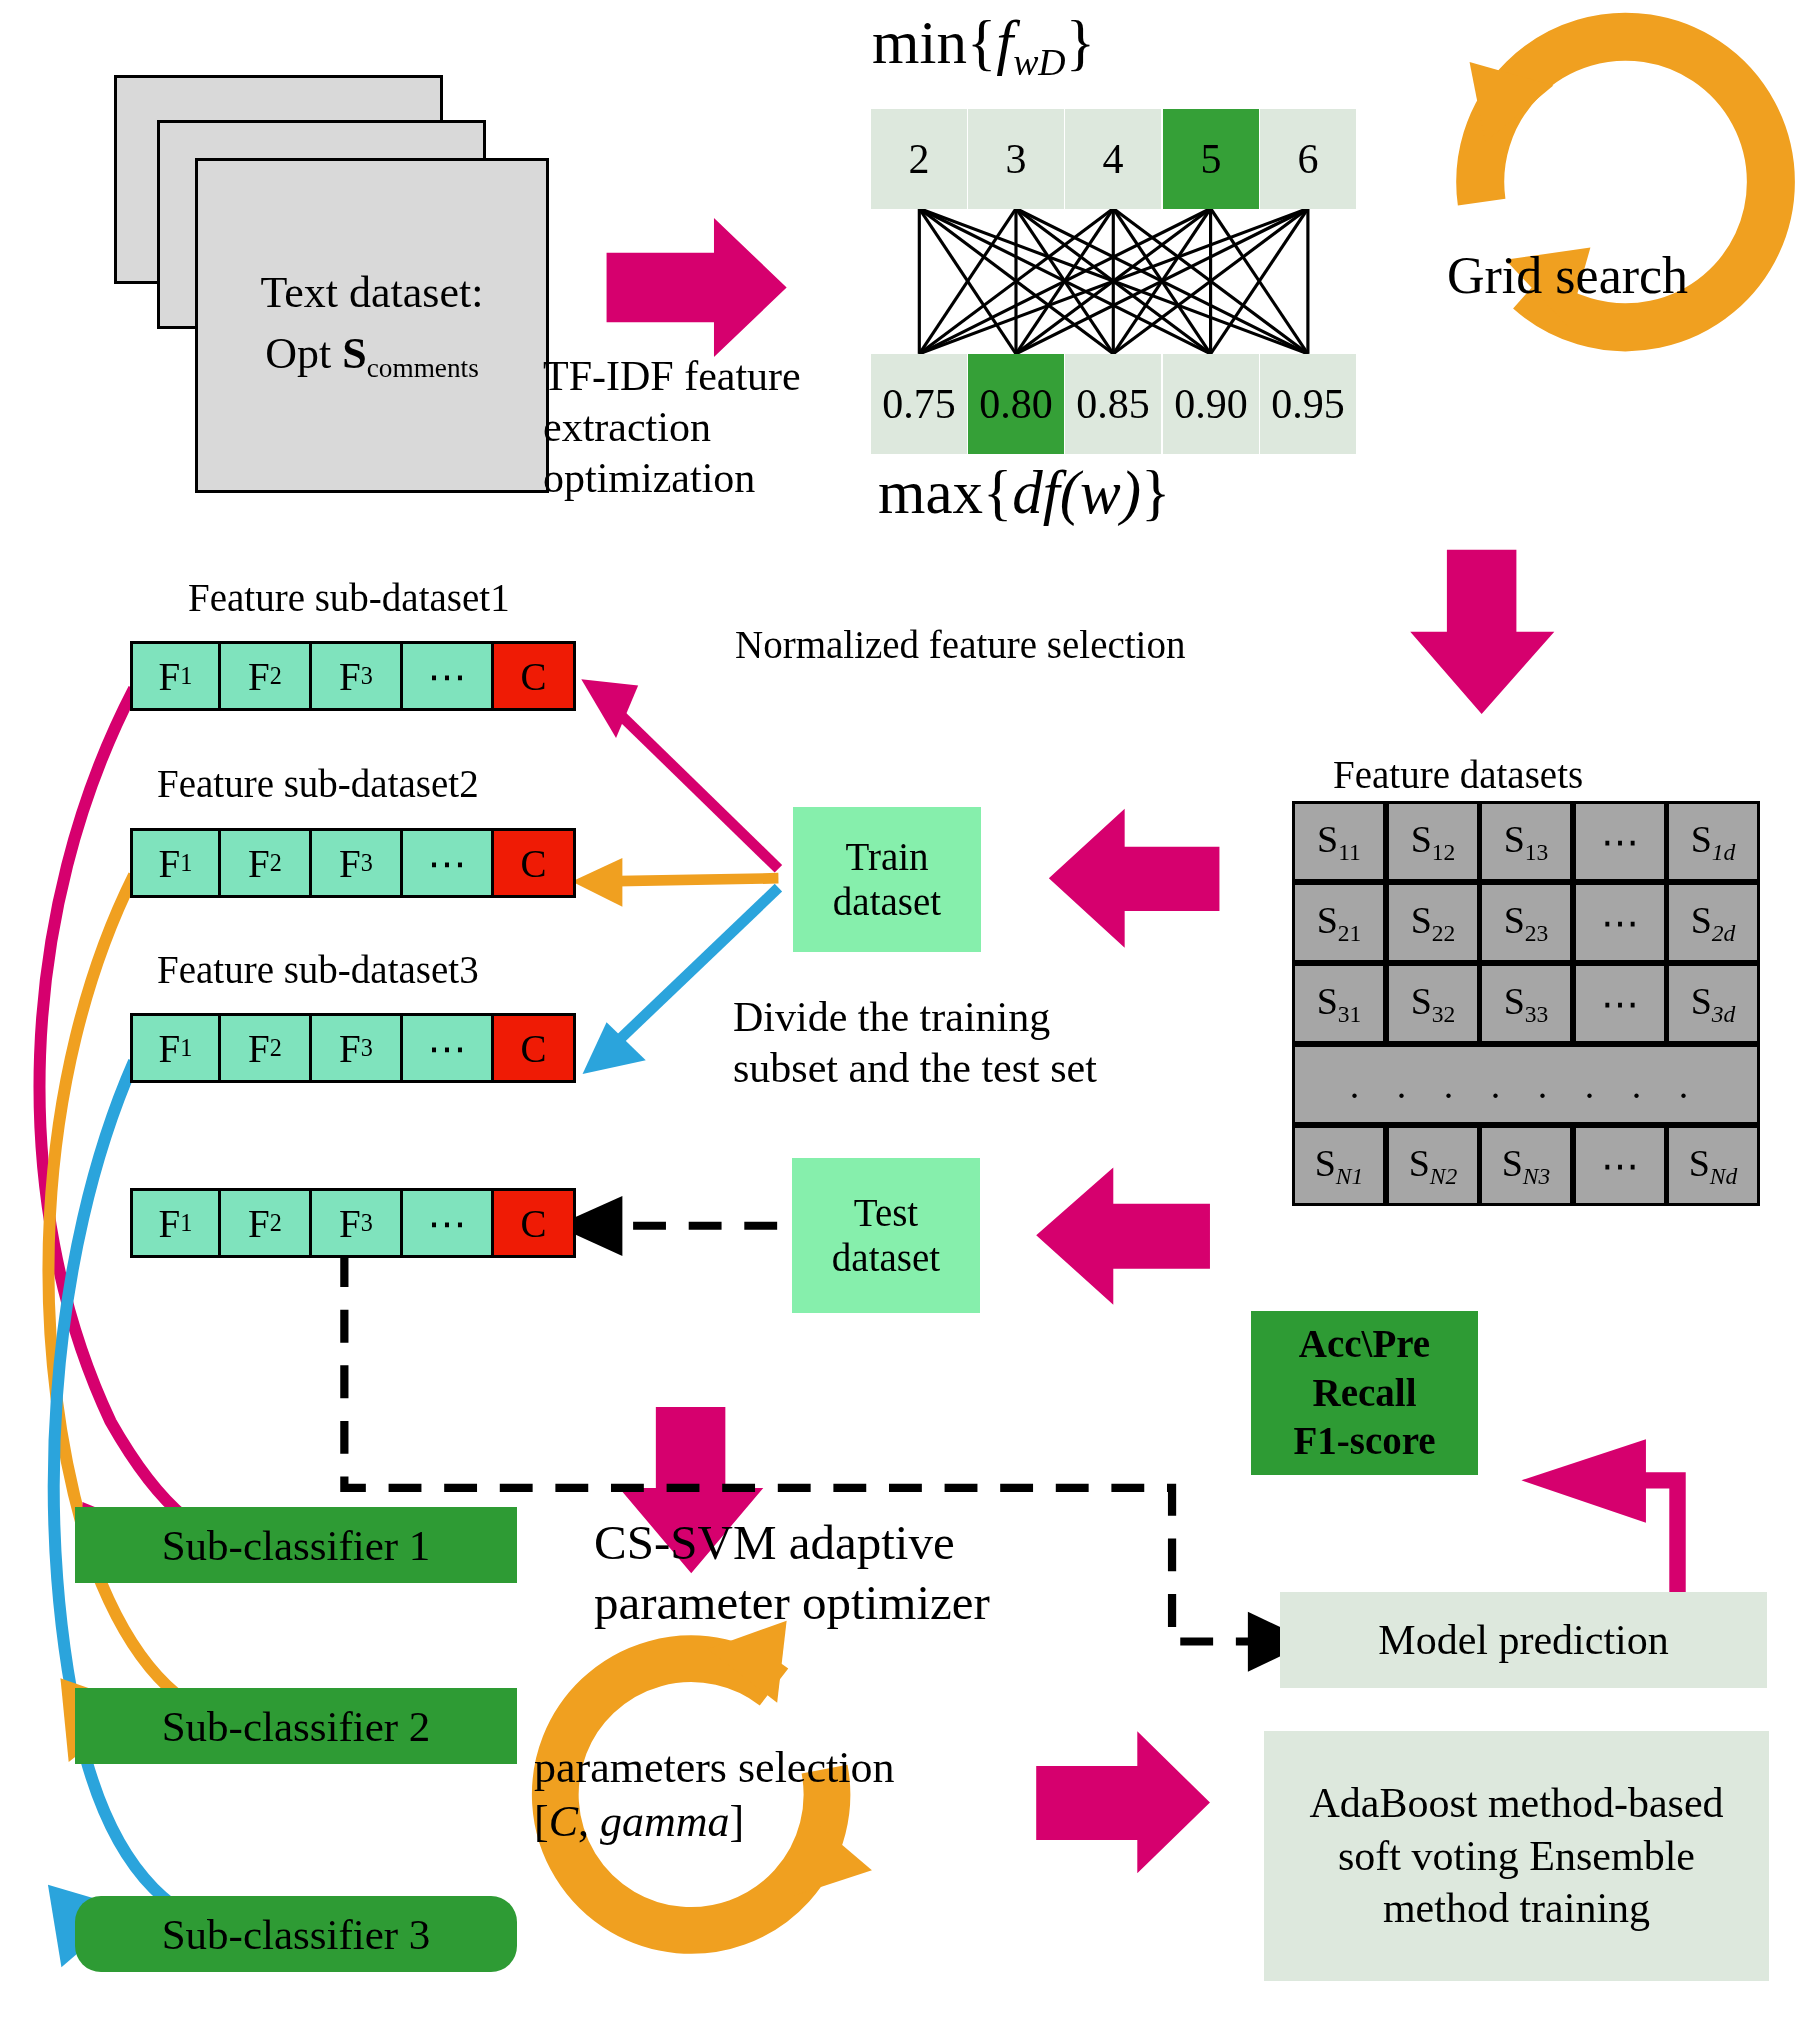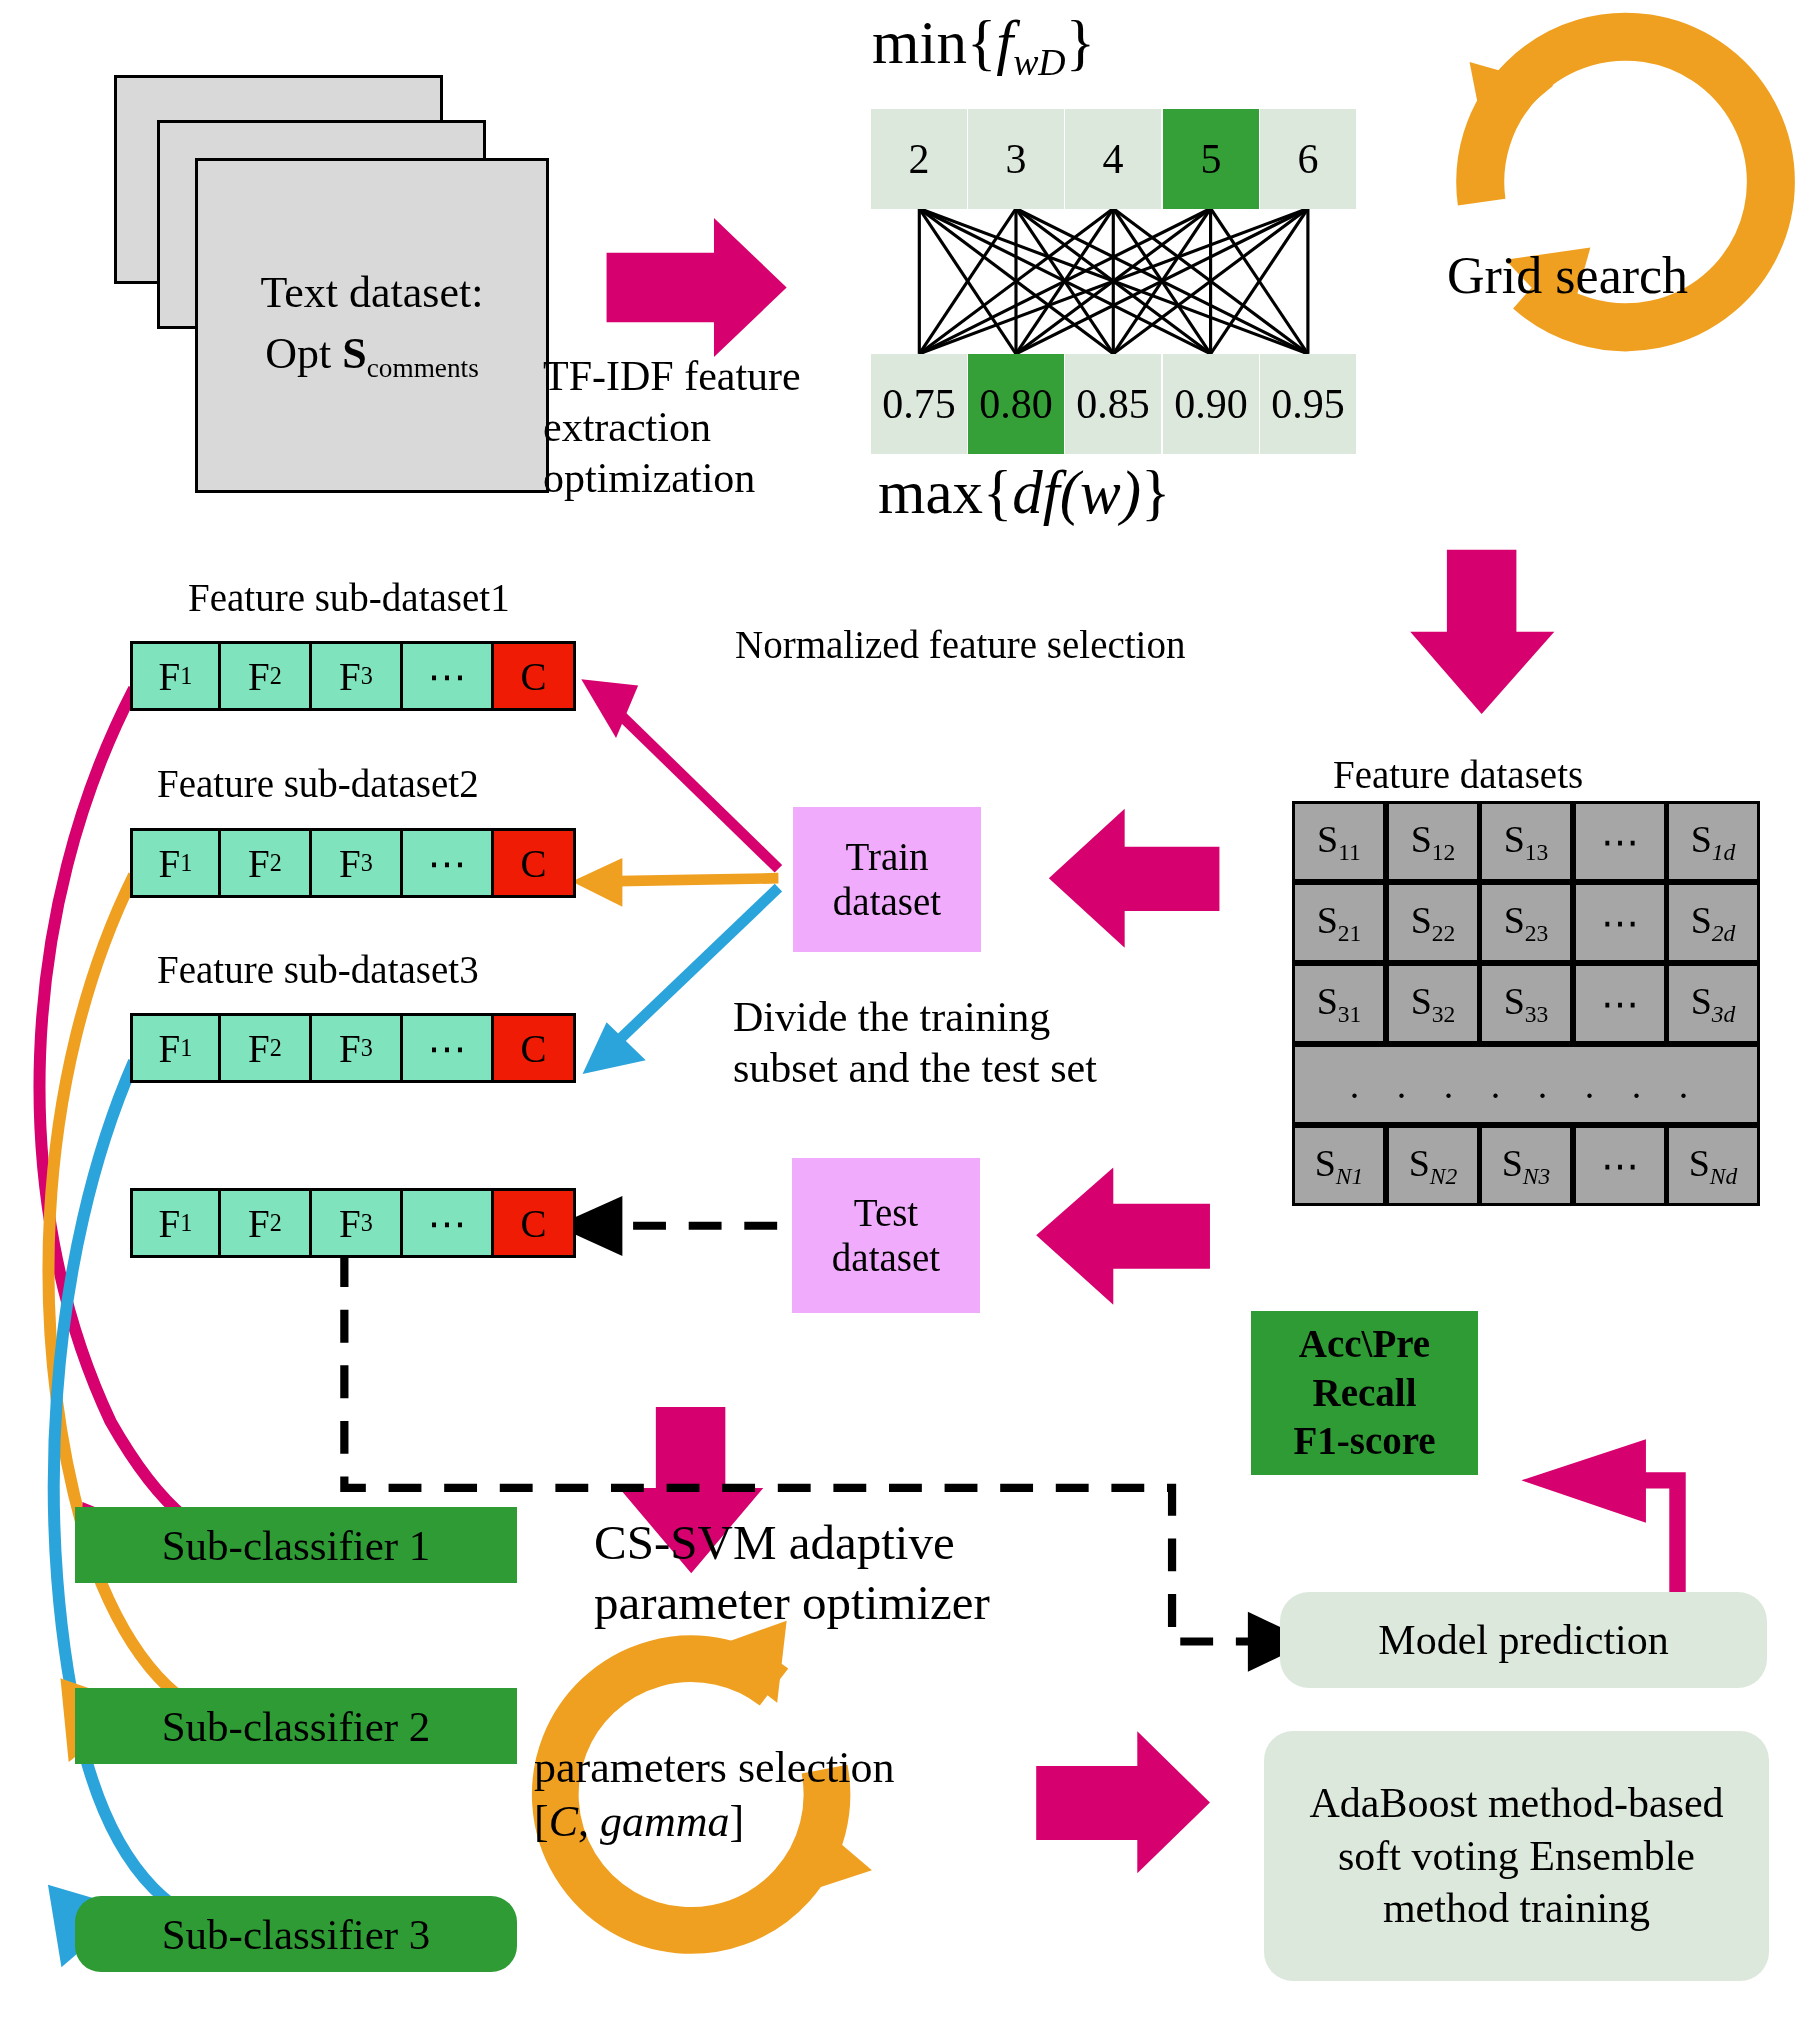--- a/index.html
+++ b/index.html
@@ -29,31 +29,31 @@
   .fcell + .fcell{border-left:0;}
   .fcell.cls{background:#ef1b05;}
   .sub{font-size:0.62em;vertical-align:-0.32em;}
   .supi{font-style:italic;}
 
   
   .mcell{background:#a6a6a6;border:3.2px solid #000;box-sizing:border-box;
          display:flex;align-items:center;justify-content:center;font-size:38px;}
 
   
-  .greybox{background:#f0abfc;display:flex;align-items:center;justify-content:center;
+  .greybox{background:#86efac;display:flex;align-items:center;justify-content:center;
            text-align:center;font-size:39px;line-height:1.15;}
 
   
   .greenbox{background:#2e9b34;display:flex;align-items:center;justify-content:center;
             text-align:center;font-size:43px;color:#000;}
   .greenbox.bold{font-weight:bold;font-size:39px;line-height:1.25;}
 
   
   .palebox{background:#dde8dd;display:flex;align-items:center;justify-content:center;
-           text-align:center;font-size:42px;line-height:1.25;border-radius:29px;}
+           text-align:center;font-size:42px;line-height:1.25;}
 
   .lbl{font-size:39px;white-space:nowrap;}
   .lblc{font-size:42px;line-height:1.22;text-align:left;}
 
   svg{position:absolute;left:0;top:0;overflow:visible;}
 </style>
 </head>
 <body>
 
 <div id="root">

